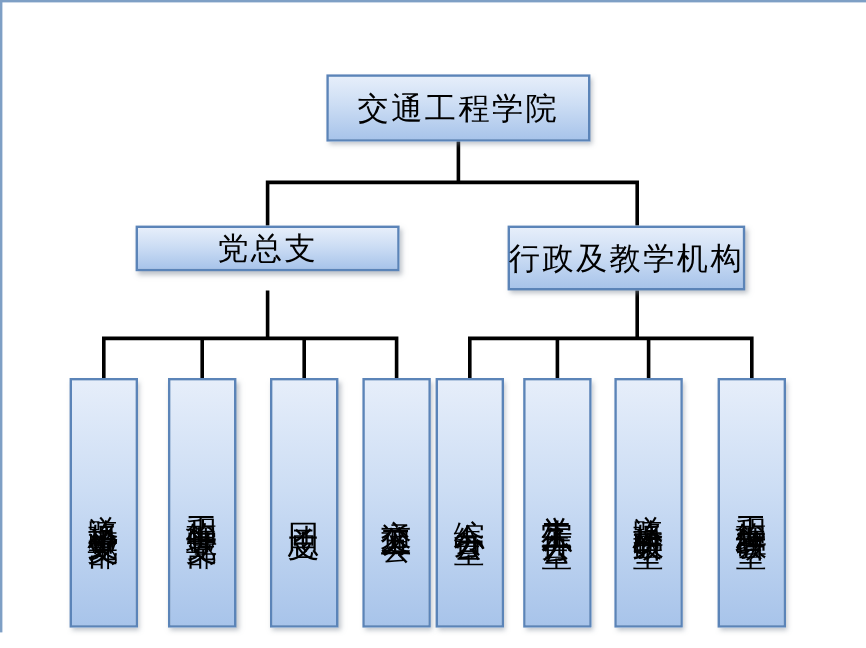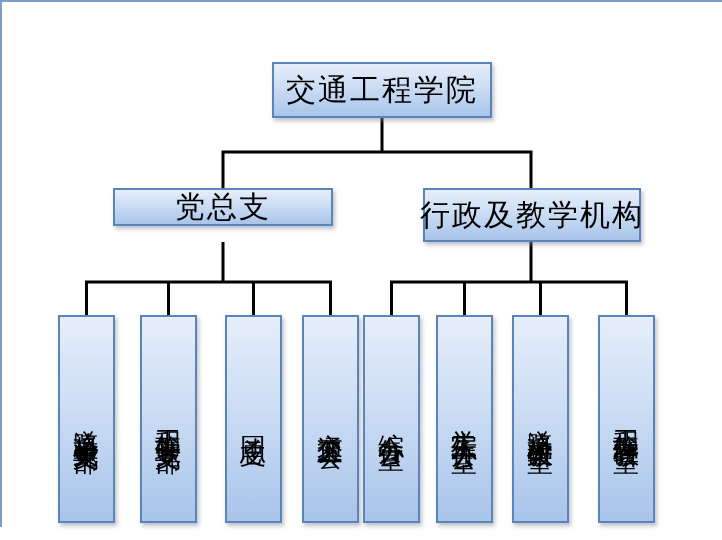--- a/index.html
+++ b/index.html
@@ -33,27 +33,27 @@
     display: flex;
     align-items: center;
     justify-content: center;
     box-sizing: border-box;
     background: linear-gradient(to bottom, #e6eefa 0%, #ccddf4 45%, #a8c4ea 100%);
     border: 2px solid #5b84b8;
     box-shadow: 2px 3px 4px rgba(125, 135, 150, 0.5);
     color: #000000;
   }
   .h-node {
-    font-size: 30px;
+    font-size: 26px;
     letter-spacing: 2px;
     white-space: nowrap;
   }
   .node-root  { left: 272px; top: 62px;  width: 220px; height: 56px; }
   .node-b0    { left: 113px; top: 188px; width: 220px; height: 38px; }
-  .node-b1    { left: 423px; top: 188px; width: 218px; height: 54px; }
+  .node-b1    { left: 423px; top: 188px; width: 198px; height: 54px; }
   .leaf {
     top: 315px; width: 57px; height: 208px;
     font-size: 26px;
   }
   .v-label {
     writing-mode: vertical-rl;
     text-orientation: upright;
     letter-spacing: 3px;
     line-height: 1;
   }

